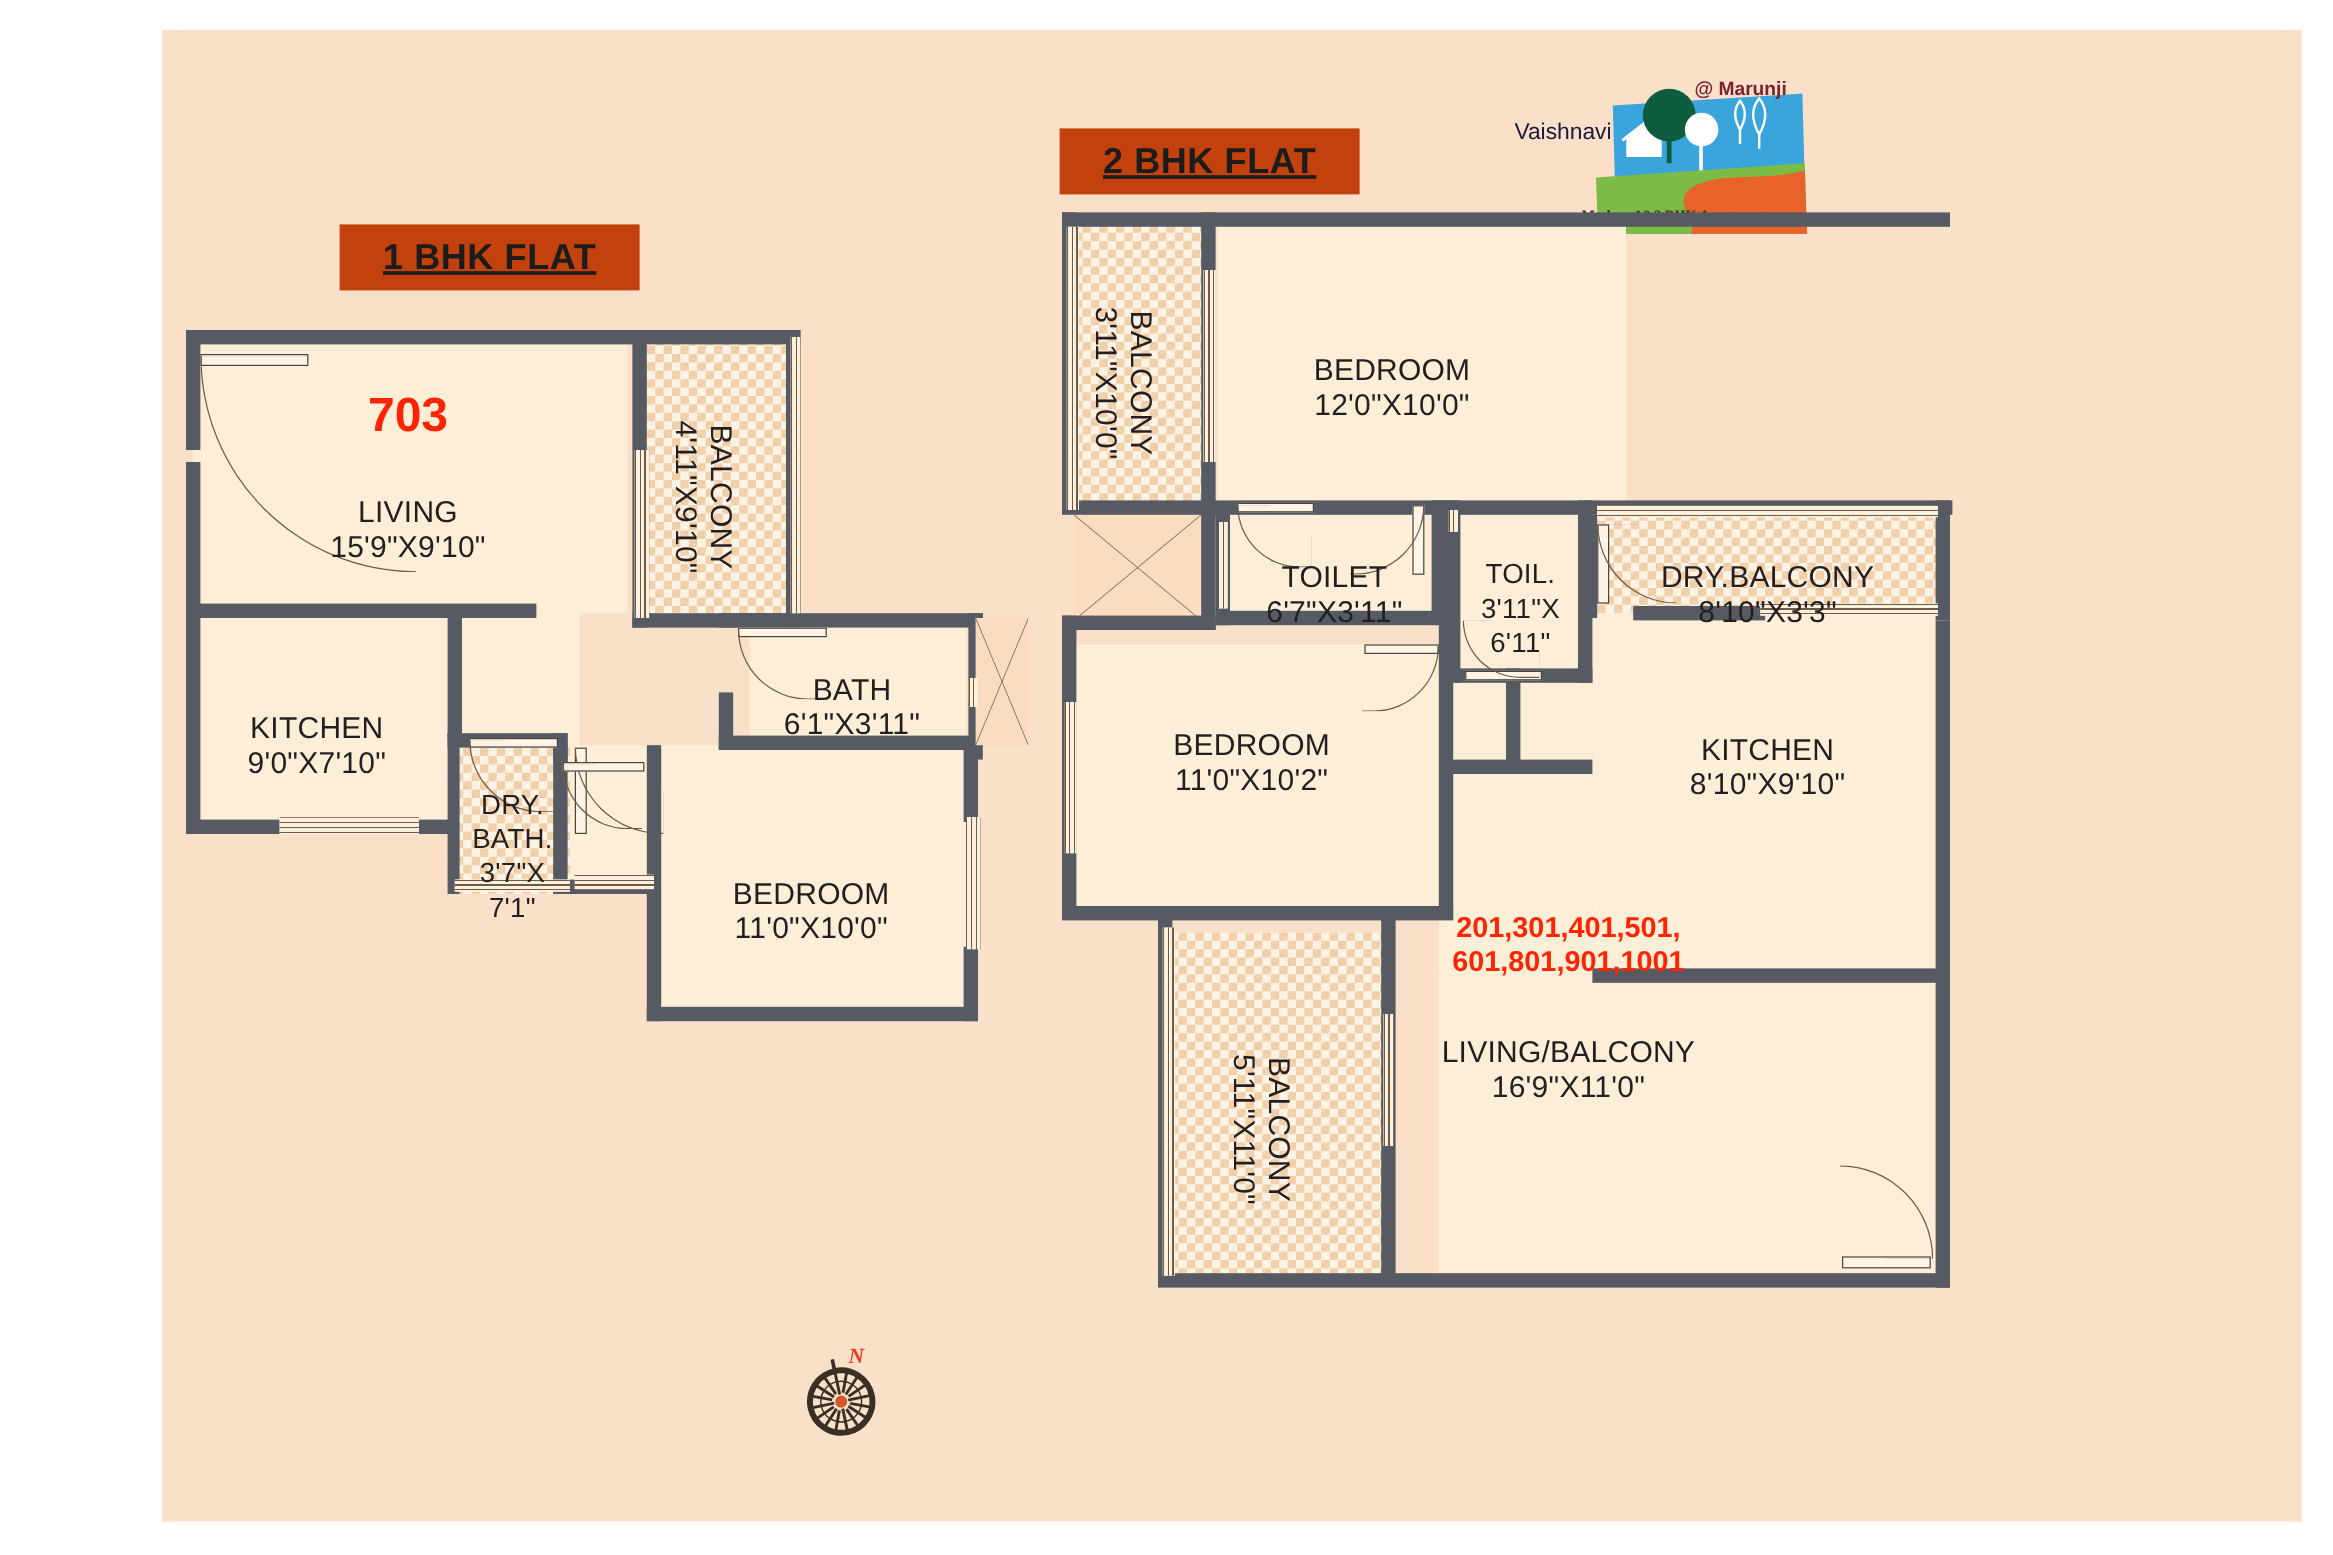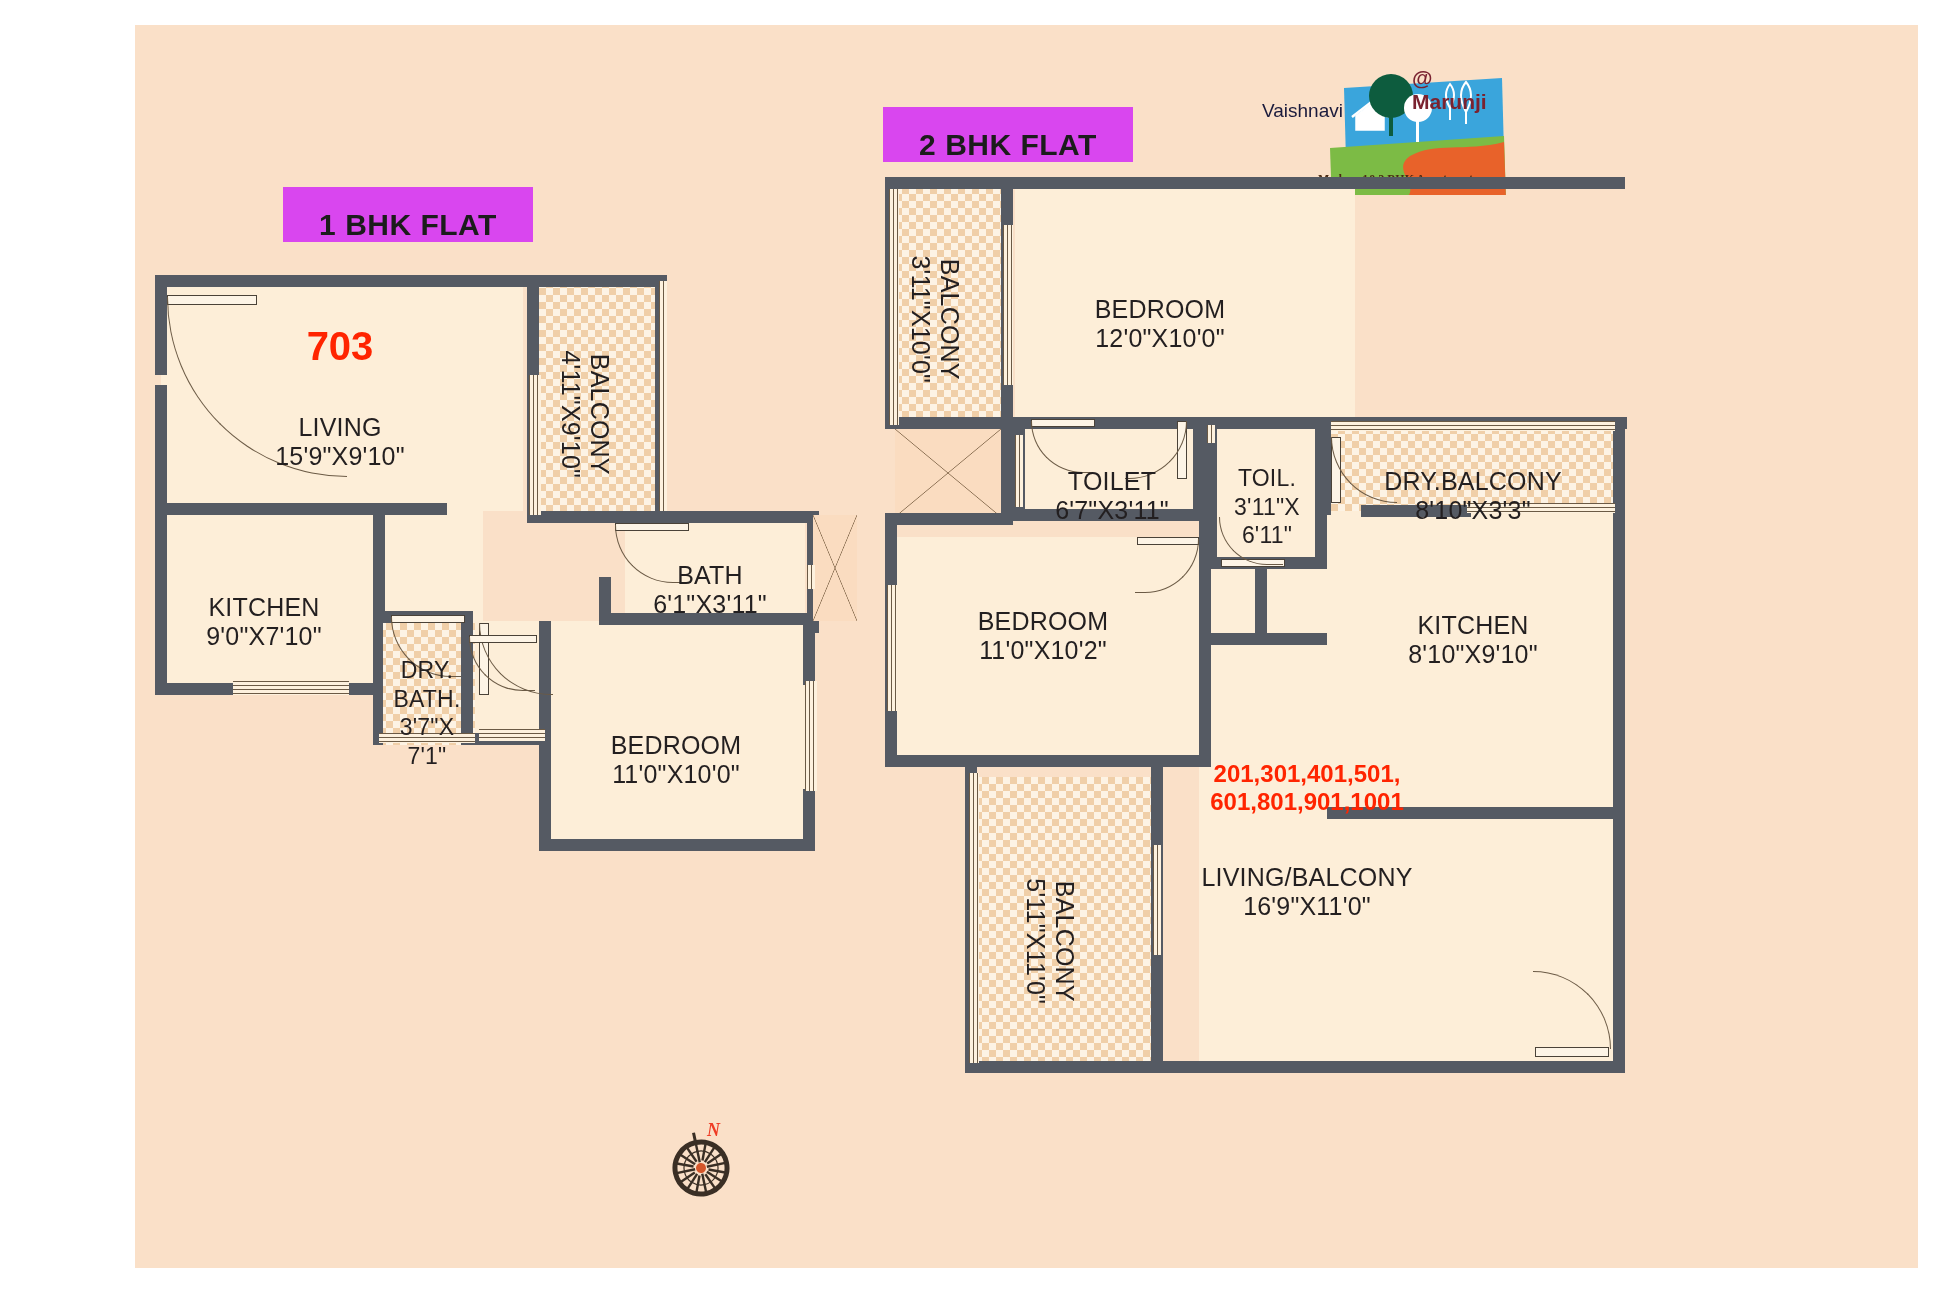--- a/index.html
+++ b/index.html
@@ -31,28 +31,28 @@
   .win{position:absolute;box-sizing:border-box;background:#fdf1de;
        background-image:repeating-linear-gradient(to bottom,#6b5a45 0 1px,#fdf1de 1px 4px);}
   .winv{position:absolute;box-sizing:border-box;background:#fdf1de;
        background-image:repeating-linear-gradient(to right,#6b5a45 0 1px,#fdf1de 1px 4px);}
   .xbox{position:absolute;box-sizing:border-box;background:#fadcc0;}
   .xbox:before,.xbox:after{content:"";position:absolute;left:0;top:0;width:100%;height:100%;
        background:linear-gradient(to top right,transparent calc(50% - .7px),#8a6f52 50%,transparent calc(50% + .7px));}
   .xbox:after{background:linear-gradient(to bottom right,transparent calc(50% - .7px),#8a6f52 50%,transparent calc(50% + .7px));}
 
   
-  .banner{position:absolute;background:#d946ef;color:#1c1c1c;font-weight:bold;
-          display:flex;align-items:flex-end;justify-content:center;letter-spacing:.5px;}
+  .banner{position:absolute;background:#c2410c;color:#1c1c1c;font-weight:bold;
+          display:flex;align-items:center;justify-content:center;letter-spacing:.5px;text-decoration:underline;}
 
   
   #logo{position:absolute;left:1125px;top:35px;width:250px;height:135px;}
   #logo .vaish{position:absolute;left:2px;top:40px;font-size:19px;color:#1a1a3c;}
   #logo .homes{position:absolute;left:0px;top:52px;font-size:55px;font-weight:bold;color:#1c3f94;letter-spacing:-1px;}
-  #logo .marunji{position:absolute;left:152px;top:6px;font-size:21px;font-weight:bold;color:#7a2230;}
+  #logo .marunji{position:absolute;left:152px;top:6px;font-size:16px;font-weight:bold;color:#7a2230;}
   #logo .tagline{position:absolute;left:58px;top:112px;font-size:12px;font-weight:bold;color:#4a2a12;
                  font-family:"Liberation Serif",serif;}
 
   
   #compass{position:absolute;left:536px;top:1095px;width:70px;height:80px;}
   .north{position:absolute;left:36px;top:0px;font-size:18px;font-weight:bold;color:#ef3b24;
          font-style:italic;font-family:"Liberation Serif",serif;}
 </style>
 </head>
 <body>

